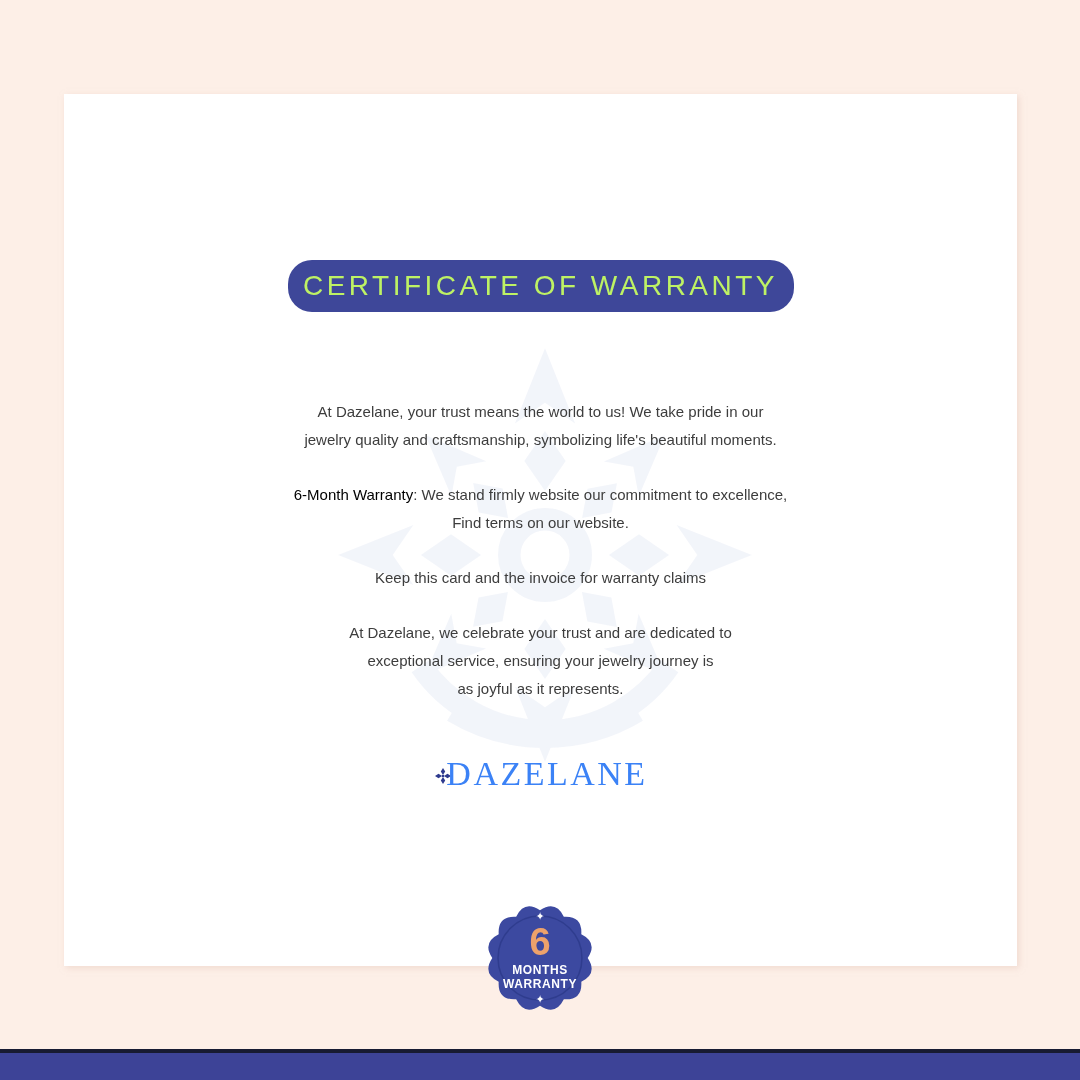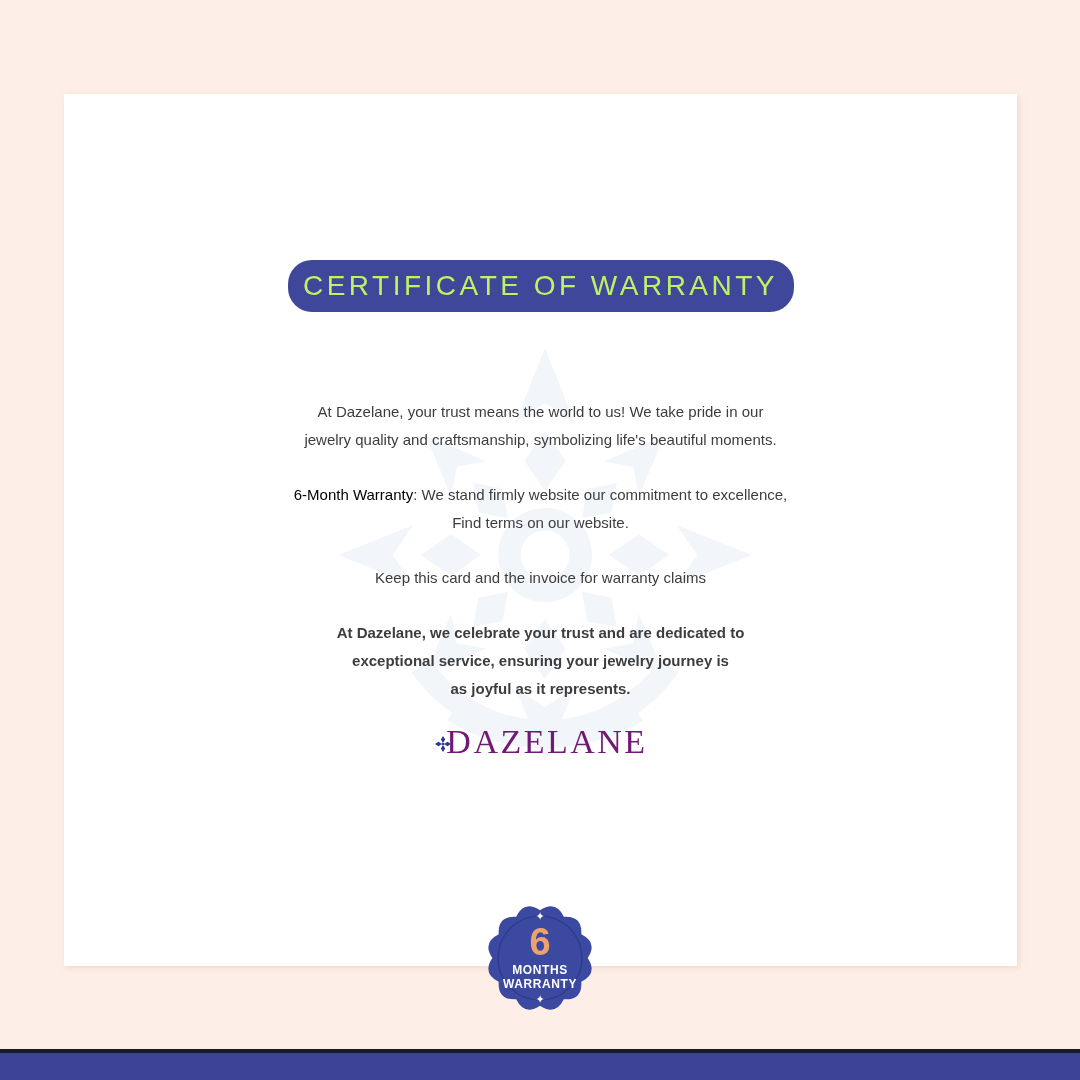--- a/index.html
+++ b/index.html
@@ -46,28 +46,28 @@
   
   .copy{
     position:relative;z-index:2;
     margin-top:86px;
     text-align:center;
     color:#3d3d3d;
     font-size:15px;
     line-height:28px;
   }
   .copy .para{margin:0 0 27px 0;}
-  .copy .para:last-child{margin-bottom:0;font-weight:bold;}
+  .copy .para:last-child{margin-bottom:0;}
   .copy .bold{font-weight:400;color:#000000;}
   
   .logo{
     position:relative;z-index:2;
-    margin-top:20px;
+    margin-top:52px;
     display:flex;align-items:center;justify-content:center;
-    color:#701a75;
+    color:#3b82f6;
   }
   .logo-icon{margin-right:-7px;margin-top:4px;}
   .logo-text{
     font-family:"Liberation Serif","DejaVu Serif",serif;
     font-size:34px;
     letter-spacing:2.5px;
     font-weight:500;
   }
   
   .badge{

